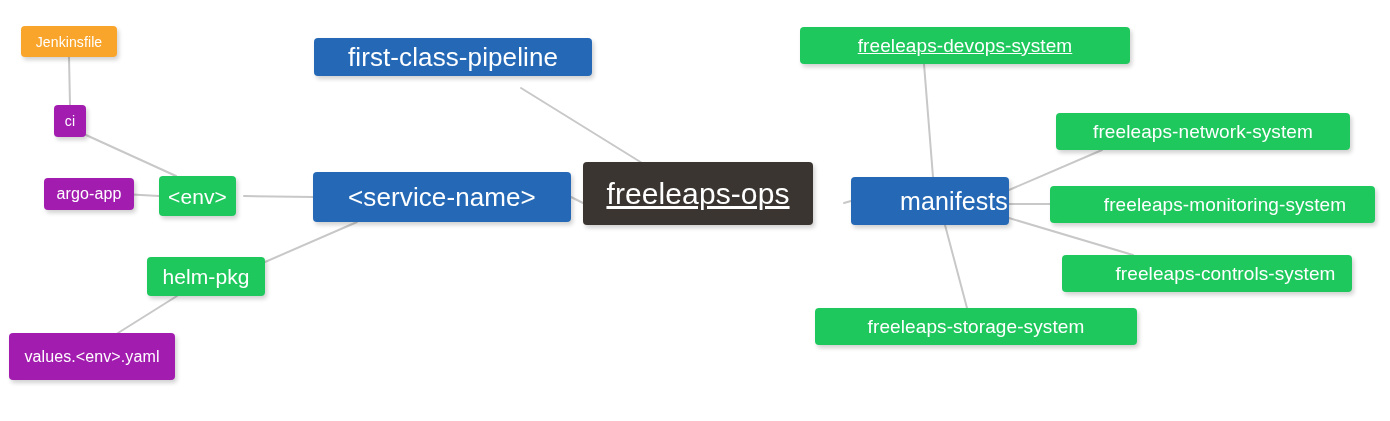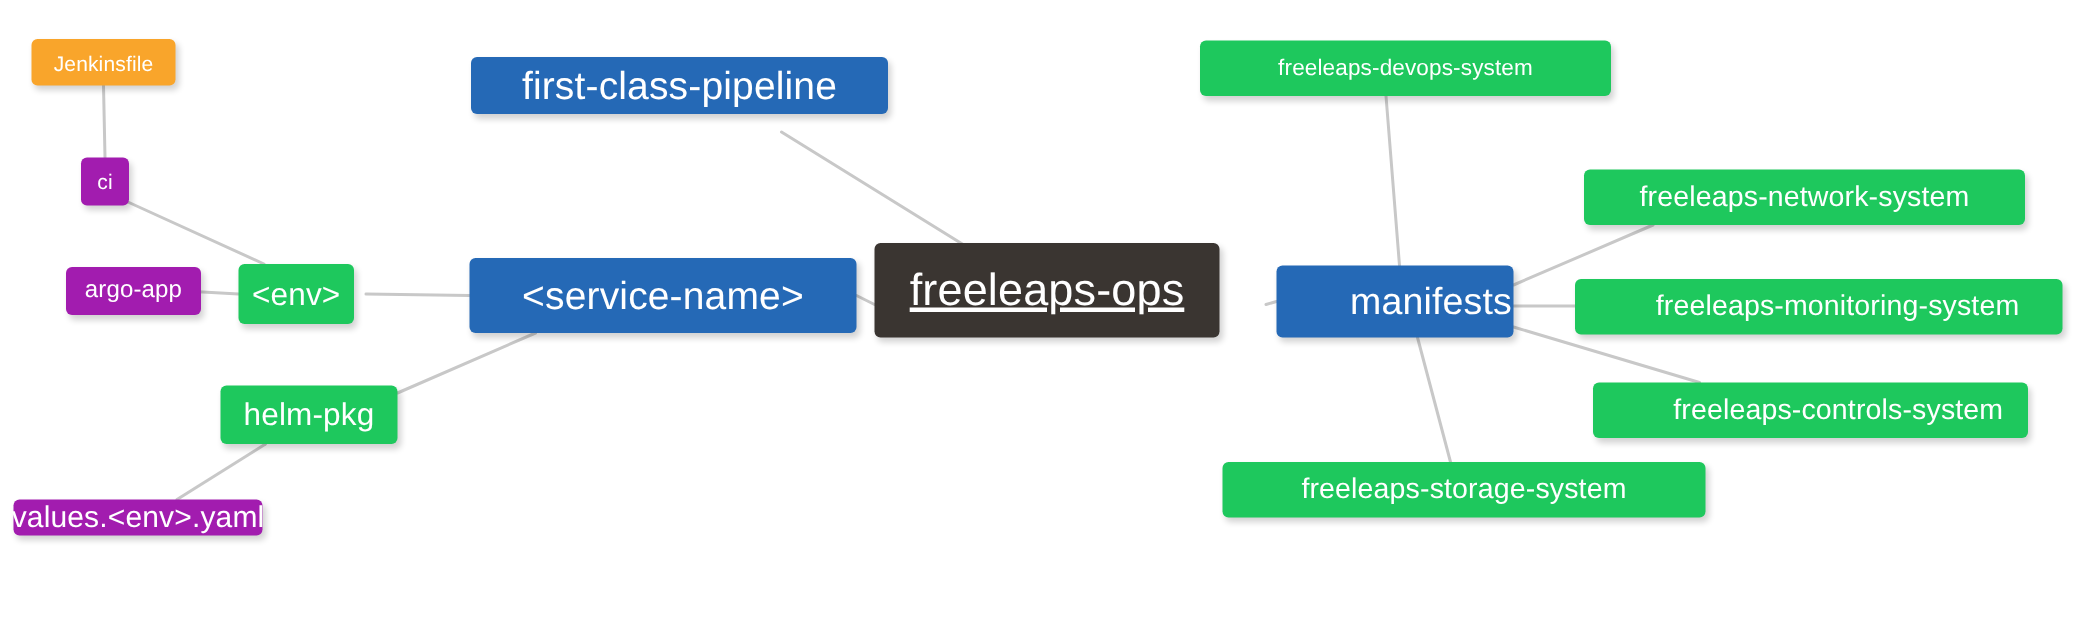--- a/index.html
+++ b/index.html
@@ -68,27 +68,27 @@
       </div>
       <div class="node n-red" style="left: 54px; top: 105px; width: 32px; height: 32px; font-size: 14px;">
         <span>ci</span>
       </div>
       <div class="node n-orange" style="left: 21px; top: 26px; width: 96px; height: 31px; font-size: 14px;">
         <span>Jenkinsfile</span>
       </div>
       <div class="node n-green" style="left: 147px; top: 257px; width: 118px; height: 39px; font-size: 21px;">
         <span>helm-pkg</span>
       </div>
-      <div class="node n-red" style="left: 9px; top: 333px; width: 166px; height: 24px; font-size: 20px;">
+      <div class="node n-red" style="left: 9px; top: 333px; width: 166px; height: 47px; font-size: 16px;">
         <span>values.&lt;env&gt;.yaml</span>
       </div>
       <div class="node n-blue" style="left: 851px; top: 177px; width: 158px; height: 48px; font-size: 25px; padding-left: 48px;">
         <span>manifests</span>
       </div>
-      <div class="node n-green" style="left: 800px; top: 27px; width: 274px; height: 37px; font-size: 15px;">
+      <div class="node n-green" style="left: 800px; top: 27px; width: 330px; height: 37px; font-size: 19px; text-decoration: underline;">
         <span>freeleaps-devops-system</span>
       </div>
       <div class="node n-green" style="left: 1056px; top: 113px; width: 294px; height: 37px; font-size: 19px;">
         <span>freeleaps-network-system</span>
       </div>
       <div class="node n-green" style="left: 1050px; top: 186px; width: 325px; height: 37px; font-size: 19px; padding-left: 25px;">
         <span>freeleaps-monitoring-system</span>
       </div>
       <div class="node n-green" style="left: 1062px; top: 255px; width: 290px; height: 37px; font-size: 19px; padding-left: 37px;">
         <span>freeleaps-controls-system</span>

